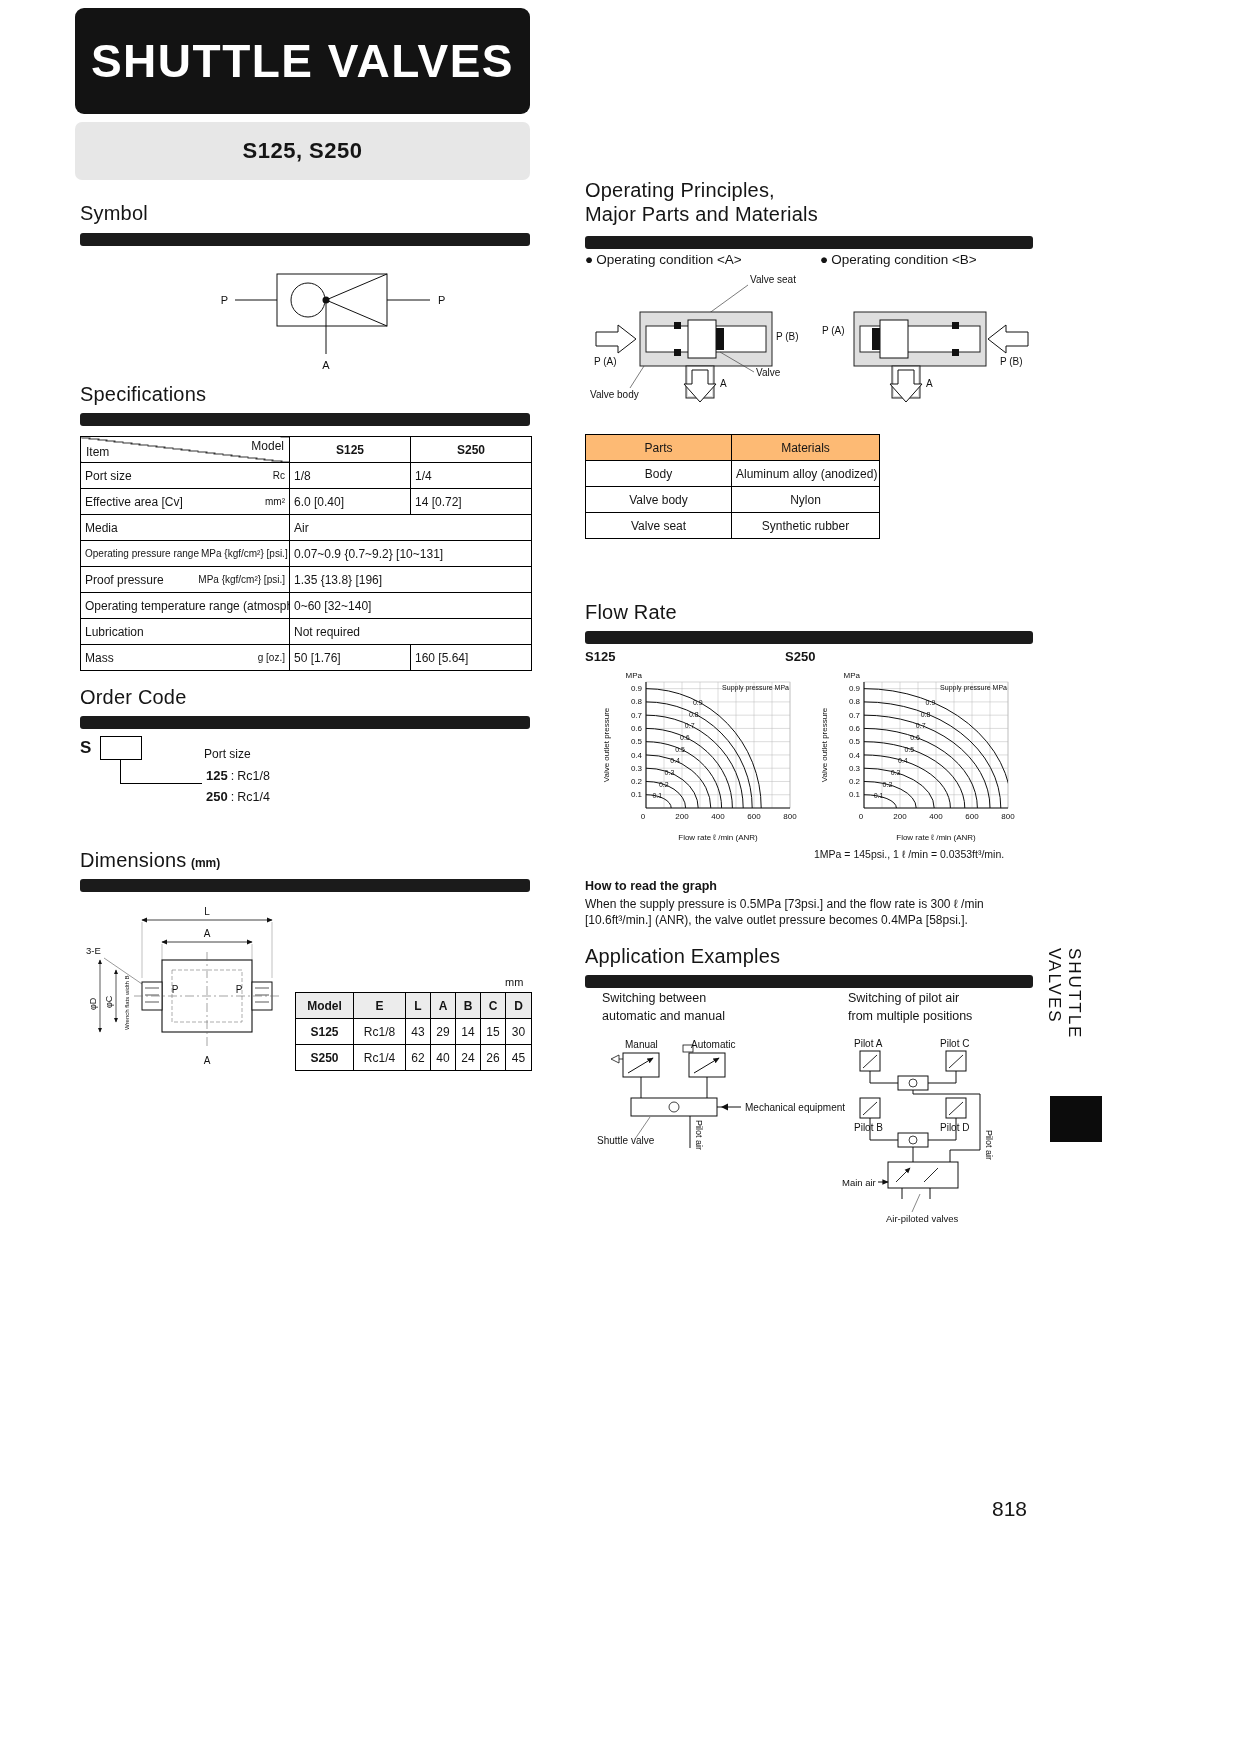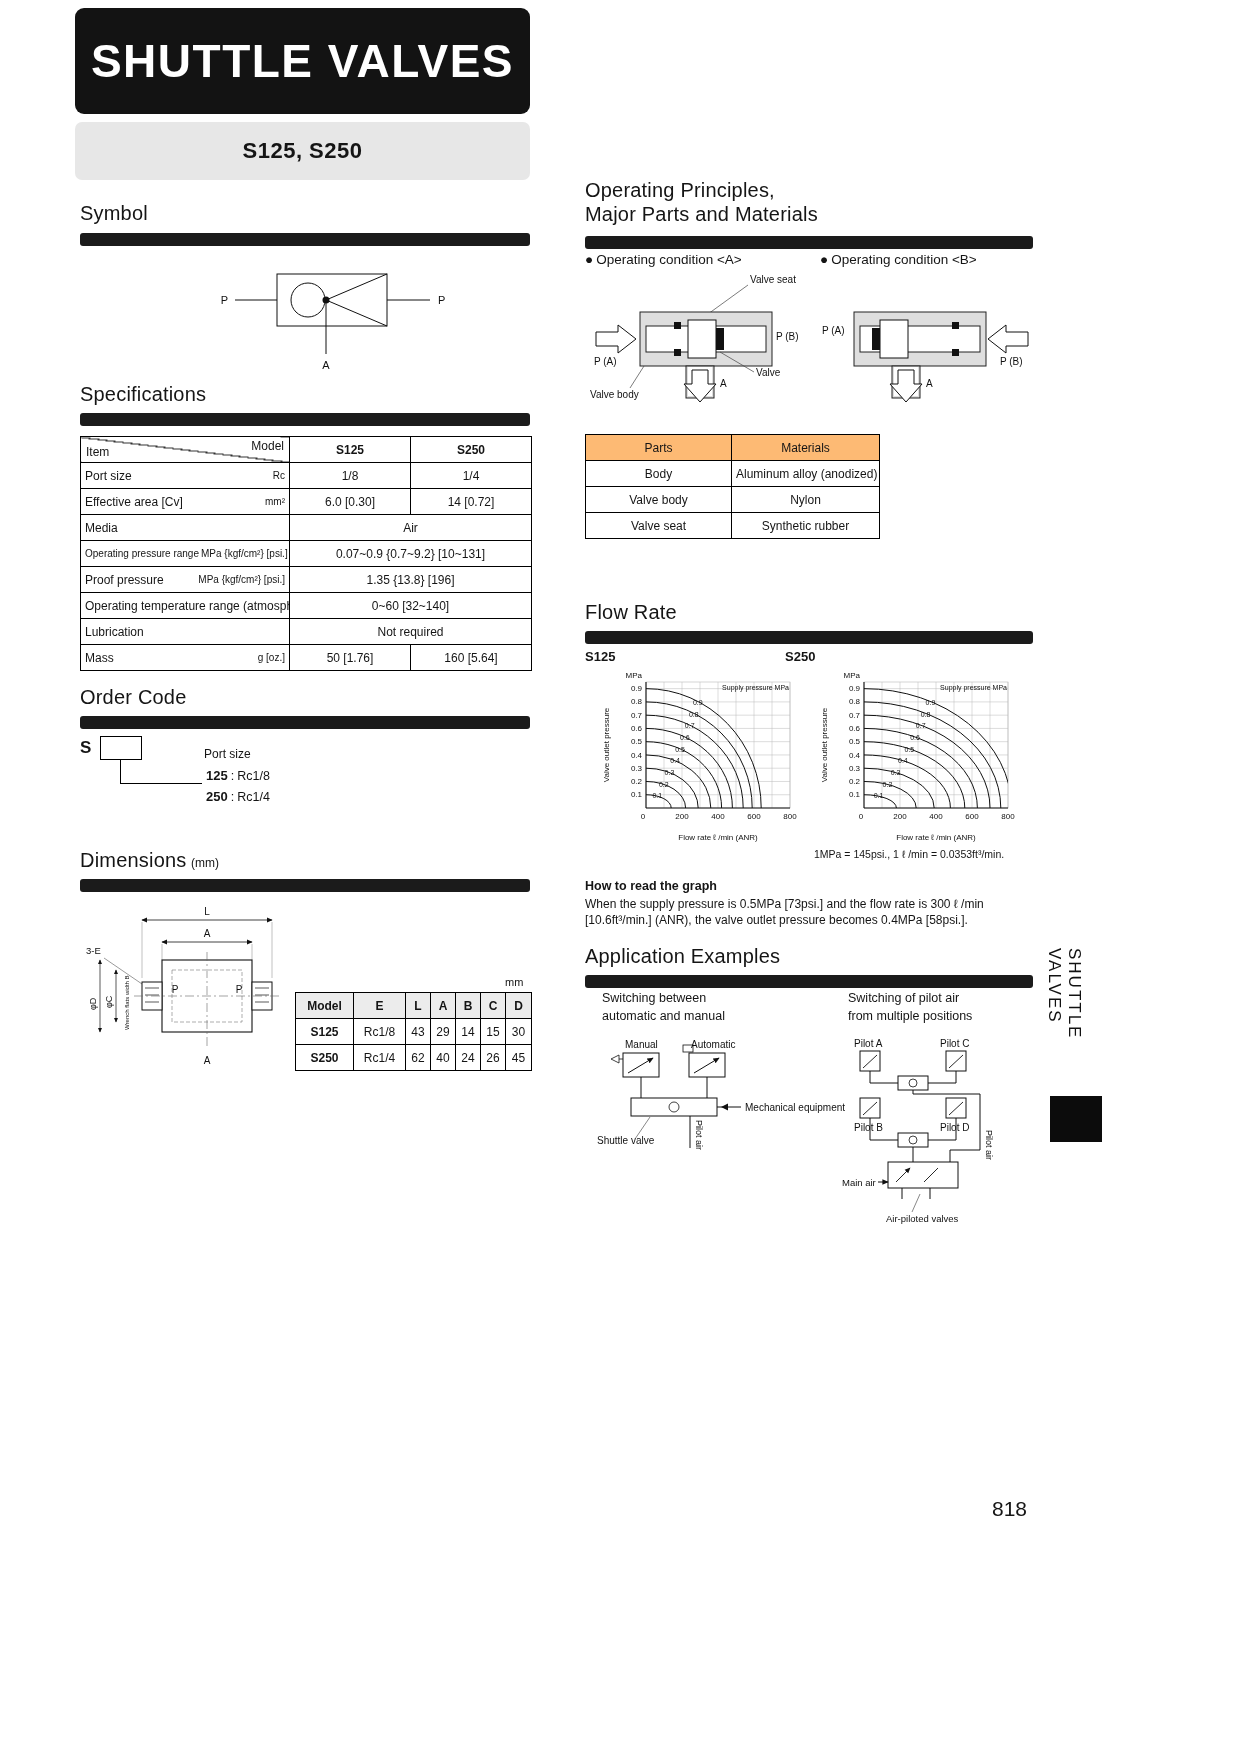--- a/index.html
+++ b/index.html
@@ -7,21 +7,21 @@
 .page{position:relative;width:1240px;height:1752px;background:#fff;font-family:"Liberation Sans","DejaVu Sans",sans-serif;color:#151515;overflow:hidden}
 .abs{position:absolute}
 .h2{font-size:20px;font-weight:normal;letter-spacing:.2px}
 .bar{height:13px;background:#1b1b1b;border-radius:3px}
 .title-box{background:#131313;border-radius:9px;display:flex;align-items:center;justify-content:center}
 .title-box .t{color:#fff;font-size:46px;font-weight:bold;letter-spacing:1.5px}
 .sub-box{background:#e7e7e7;border-radius:7px;display:flex;align-items:center;justify-content:center}
 .sub-box .t{font-size:22px;font-weight:bold;letter-spacing:.5px}
 table{border-collapse:collapse;table-layout:fixed;font-size:12px;background:#fff}
 td{border:1px solid #000;padding:0 4px;height:26px;overflow:hidden;white-space:nowrap}
-.spec td.v{text-align:center}
+.spec td.v{text-align:left}
 .cellflex{display:flex;justify-content:space-between;align-items:center;gap:2px}
 .unit{font-size:10px;flex:none}
 .unit.sm{font-size:8.5px}
 .lbl.md{font-size:10px}
 .lbl.sm{font-size:12px}
 .ch{text-align:center;font-weight:bold}
 td.diag{position:relative;padding:0;background:linear-gradient(to top right,transparent calc(50% - .6px),#333 calc(50% - .6px),#333 calc(50% + .6px),transparent calc(50% + .6px))}
 td.diag .it{position:absolute;left:5px;bottom:3px;font-size:12px}
 td.diag .mo{position:absolute;right:5px;top:2px;font-size:12px}
 .mat td{text-align:center}
@@ -105,21 +105,21 @@
       <td class="v">1/8</td>
       <td class="v">1/4</td>
     </tr>
     <tr>
       <td>
             <div class="cellflex">
               <span class="lbl">Effective area [Cv]</span>
               <span class="unit">mm²</span>
             </div>
           </td>
-      <td class="v">6.0 [0.30]</td>
+      <td class="v">6.0 [0.40]</td>
       <td class="v">14 [0.72]</td>
     </tr>
     <tr>
       <td>
             <div class="cellflex">
               <span class="lbl">Media</span>
             </div>
           </td>
       <td class="v" colspan="2">Air</td>
     </tr>
@@ -180,21 +180,21 @@
   <div class="abs oc-port" style="left:204px;top:747px">Port size</div>
   <div class="abs oc-opt" style="left:206px;top:768px">
     <b>125</b><span class="sep">:</span><span>Rc1/8</span>
   </div>
   <div class="abs oc-opt" style="left:206px;top:789px">
     <b>250</b><span class="sep">:</span><span>Rc1/4</span>
   </div>
 
   <div class="abs" style="left:80px;top:849px">
     <span class="h2">Dimensions</span>
-    <span style="font-size:12px;font-weight:normal">(mm)</span>
+    <span style="font-size:12px;font-weight:bold">(mm)</span>
   </div>
   <div class="abs bar" style="left:80px;top:879px;width:450px"></div>
 
   <svg class="abs" style="left:82px;top:898px" width="212" height="200" viewBox="0 0 212 200">
     <defs>
         <marker id="arD" viewBox="0 0 10 10" refX="8" refY="5" markerWidth="8" markerHeight="8" orient="auto-start-reverse">
           <path d="M0,1 L9,5 L0,9 z" fill="#111"></path>
         </marker>
       </defs>
     <line x1="60" y1="24" x2="60" y2="80" stroke="#999" stroke-width="0.6"></line>

